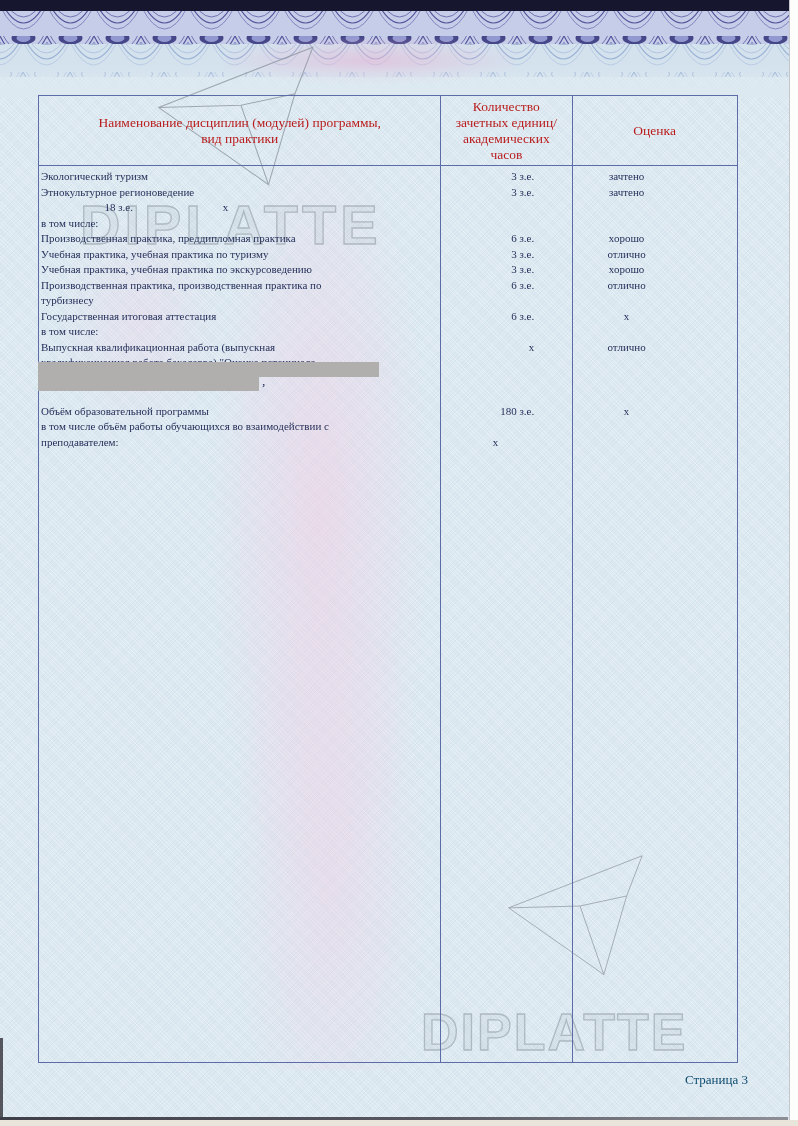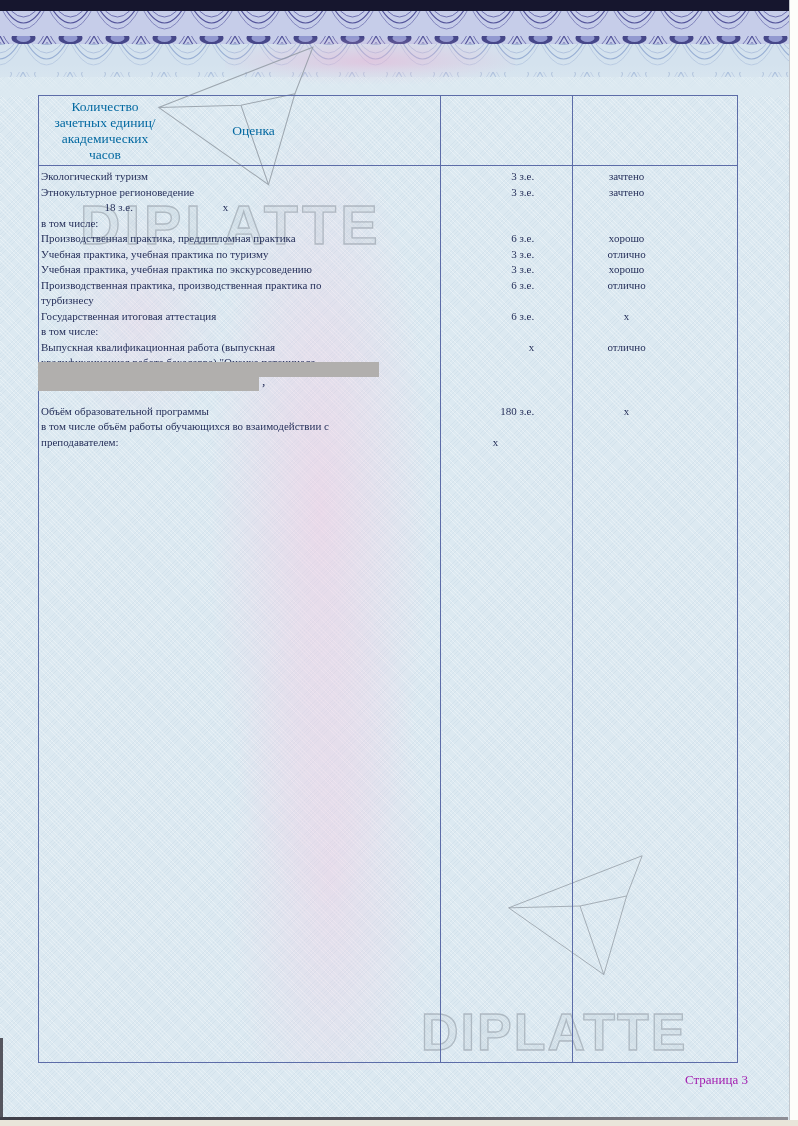--- a/index.html
+++ b/index.html
@@ -34,21 +34,21 @@
   .dtable{
     position:absolute;left:38px;top:95px;width:700px;height:968px;
     border:1px solid #5c6ca8;box-sizing:border-box;
   }
   .vline{position:absolute;top:0;bottom:0;width:1px;background:#5c6ca8;}
   .vline.v1{left:401px;}
   .vline.v2{left:533px;}
   .thead{position:absolute;left:0;top:0;width:100%;height:70px;border-bottom:1px solid #5c6ca8;
     box-sizing:border-box;display:flex;}
   .th{display:flex;align-items:center;justify-content:center;text-align:center;
-    white-space:pre-line;color:#0369a1;font-size:13.5px;line-height:16px;}
+    white-space:pre-line;color:#b91c1c;font-size:13.5px;line-height:16px;}
   .th.c1{width:402px;}
   .th.c2{width:132px;}
   .th.c3{width:165px;}
   .tbody{position:absolute;left:0;top:71px;width:100%;padding-top:2px;}
   .trow{display:flex;align-items:flex-start;min-height:15.5px;}
   .cell{font-size:11px;line-height:15.5px;color:#26305a;}
   .cell.name{width:400px;padding-left:2px;white-space:pre-line;}
   .cell.credits{width:132px;text-align:right;box-sizing:border-box;padding-right:38px;}
   .cell.grade{width:165px;text-align:center;box-sizing:border-box;padding-right:56px;}
   .row-redacted{position:relative;min-height:60px;}
@@ -64,21 +64,21 @@
     position:absolute;font-family:"Liberation Sans","DejaVu Sans",sans-serif;font-weight:700;
     color:rgba(160,170,180,.12);-webkit-text-stroke:1.3px rgba(148,158,168,.62);
     pointer-events:none;white-space:nowrap;
   }
   .wm-top{left:80px;top:192px;font-size:56px;letter-spacing:4px;}
   .wm-bottom{left:421px;top:1002px;font-size:52px;letter-spacing:2px;}
   .plane{position:absolute;pointer-events:none;}
   .plane-top{left:152px;top:44px;width:178px;height:148px;}
   .plane-bottom{left:504px;top:853px;width:152px;height:128px;}
 
-  .footer{position:absolute;top:1072px;right:50px;font-size:13px;color:#a21caf;}
+  .footer{position:absolute;top:1072px;right:50px;font-size:13px;color:#0c4a6e;}
 </style>
 </head>
 <body>
 
 <div class="page">
 
   <svg class="band" viewBox="0 0 790 96" preserveAspectRatio="none" aria-hidden="true">
     <defs>
       <pattern id="gd" width="47" height="36" patternUnits="userSpaceOnUse">
         <path d="M0 0 Q 23.5 46 47 0" fill="none" stroke="#3e3e8c" stroke-width="1.2" opacity="0.85"></path>
@@ -130,20 +130,22 @@
   </svg>
 
   <div class="wm wm-top">DIPLATTE</div>
   <div class="wm wm-bottom">DIPLATTE</div>
 
   <div class="dtable">
     <div class="vline v1"></div>
     <div class="vline v2"></div>
 
     <div class="thead">
+      <div class="th c1">Наименование дисциплин (модулей) программы,
+вид практики</div>
       <div class="th c2">Количество
 зачетных единиц/
 академических
 часов</div>
       <div class="th c3">Оценка</div>
     </div>
 
     <div class="tbody">
       <div class="trow">
         <div class="cell name">Экологический туризм</div>

